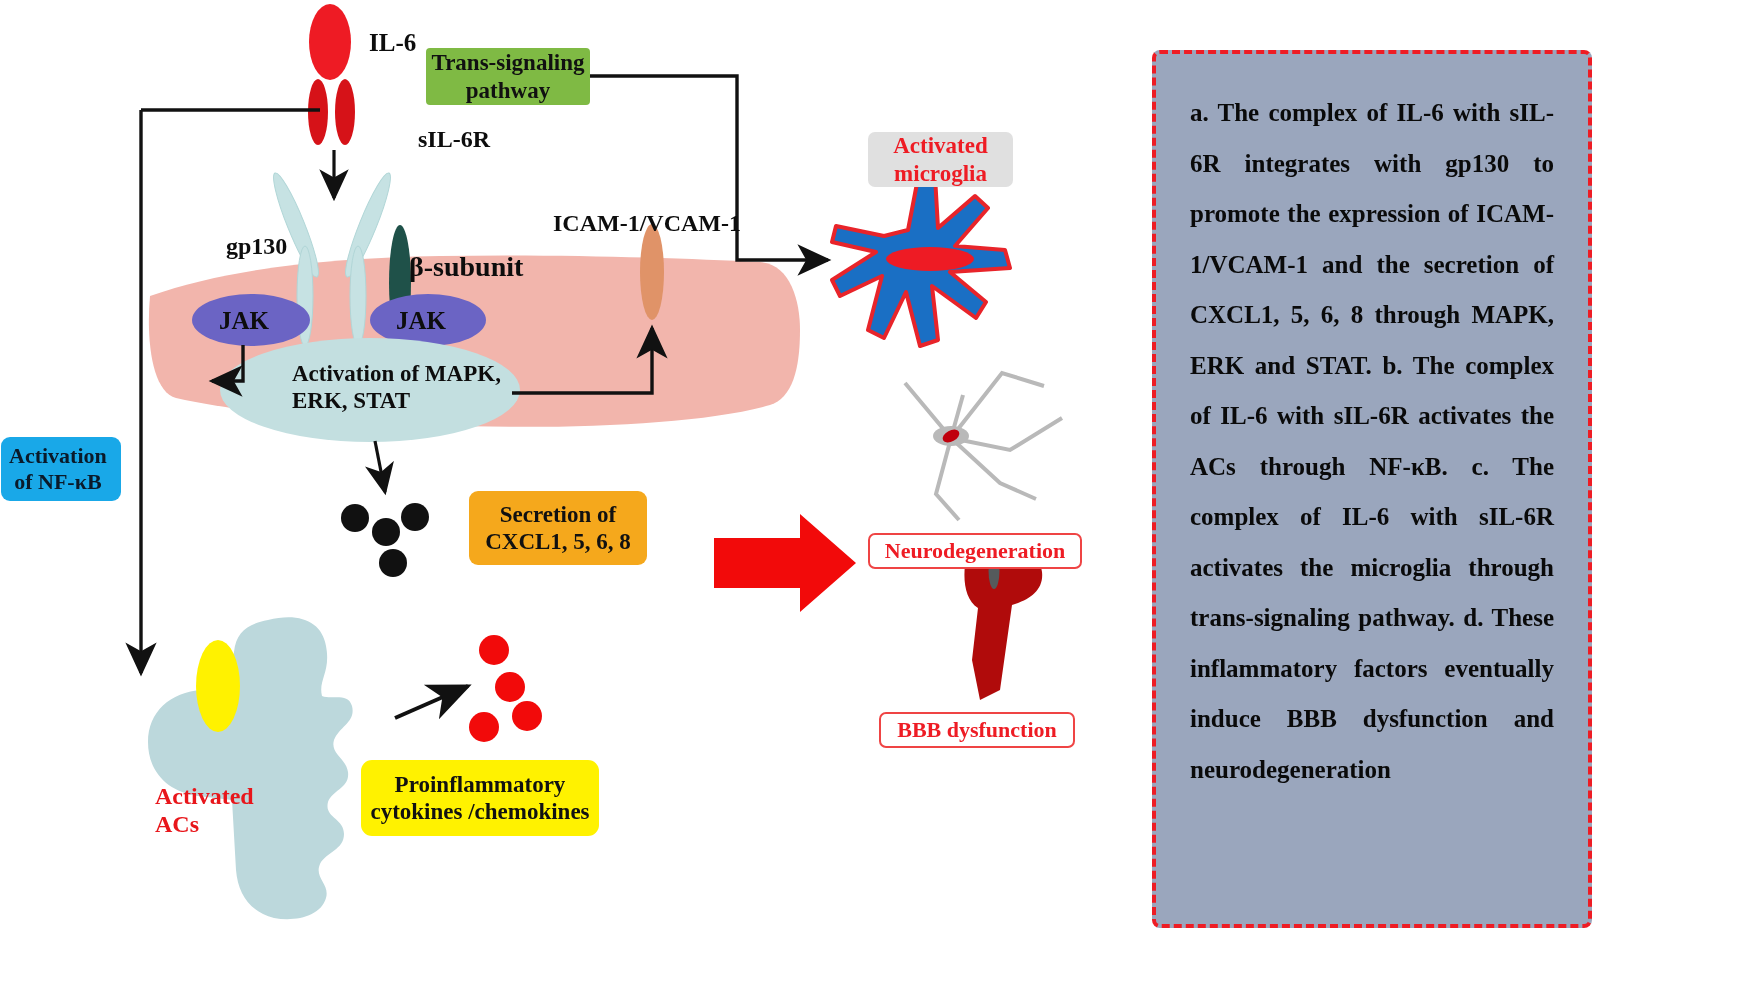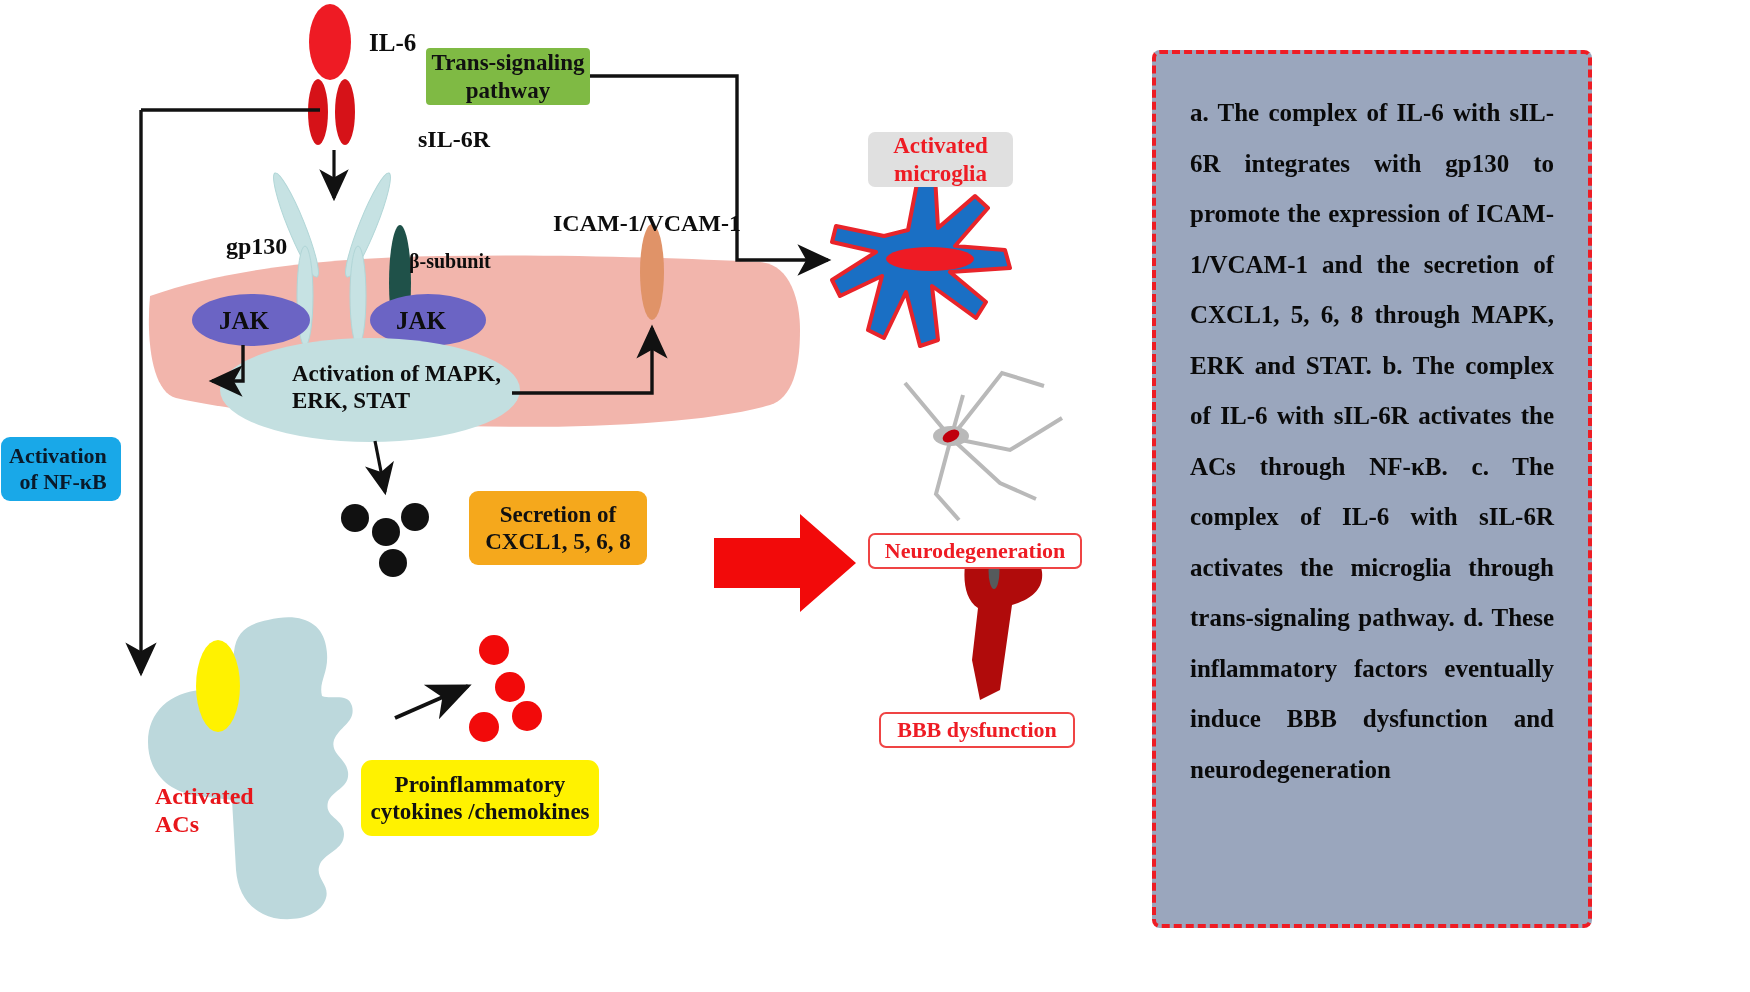--- a/index.html
+++ b/index.html
@@ -173,21 +173,21 @@
       <circle cx="484" cy="727" r="15" fill="#f20a0a"></circle>
     </g>
   </svg>
 
   <div class="lbl" style="left:369px;top:28px;font-size:25px;">IL-6</div>
 
   <div class="lbl" style="left:386px;top:125px;font-size:24px;margin-left:32px;">sIL-6R</div>
 
   <div class="lbl" style="left:226px;top:232px;font-size:24px;">gp130</div>
 
-  <div class="lbl" style="left:409px;top:250px;font-size:20px;">β-subunit</div>
+  <div class="lbl" style="left:409px;top:250px;font-size:28px;">β-subunit</div>
 
   <div class="lbl" style="left:553px;top:209px;font-size:24px;">ICAM-1/VCAM-1</div>
 
   <div class="lbl" style="left:219px;top:306px;font-size:25px;">JAK</div>
 
   <div class="lbl" style="left:396px;top:306px;font-size:25px;">JAK</div>
 
   <div class="lbl" style="left: 283px; top: 360px; font-size: 23px; white-space: pre-line; margin-left: 9px;">Activation of MAPK,
 ERK, STAT</div>
 
@@ -199,21 +199,21 @@
 
   <div class="chip chip-gray" style="left: 868px; top: 132px; width: 145px; height: 55px; font-size: 23px; white-space: pre-line;">Activated
 microglia</div>
 
   <div class="chip chip-orange" style="left: 437px; top: 491px; width: 178px; height: 74px; font-size: 23px; white-space: pre-line;">Secretion of
 CXCL1, 5, 6, 8</div>
 
   <div class="chip chip-yellow" style="left: 361px; top: 760px; width: 238px; height: 76px; font-size: 23px; white-space: pre-line;">Proinflammatory
 cytokines /chemokines</div>
 
-  <div class="chip chip-blue" style="left: 1px; top: 437px; width: 120px; height: 64px; font-size: 22px; justify-content: flex-start; padding-left: 8px; text-align: right; white-space: pre-line;">Activation
+  <div class="chip chip-blue" style="left: 1px; top: 437px; width: 120px; height: 64px; font-size: 22px; justify-content: flex-start; padding-left: 8px; text-align: center; white-space: pre-line;">Activation
 of NF-κB</div>
 
   <div class="chip chip-outline" style="left:868px;top:533px;width:214px;height:36px;font-size:22px;">Neurodegeneration</div>
 
   <div class="chip chip-outline" style="left:879px;top:712px;width:196px;height:36px;font-size:22px;">BBB dysfunction</div>
 
   <div id="note">
     <p>a. The complex of IL-6 with sIL-6R integrates with gp130 to promote the expression of ICAM-1/VCAM-1 and the secretion of CXCL1, 5, 6, 8 through MAPK, ERK and STAT. b. The complex of IL-6 with sIL-6R activates  the ACs through NF-κB. c. The complex of IL-6 with sIL-6R activates the microglia through trans-signaling pathway. d. These inflammatory factors eventually induce BBB dysfunction and neurodegeneration</p>
   </div>
 

